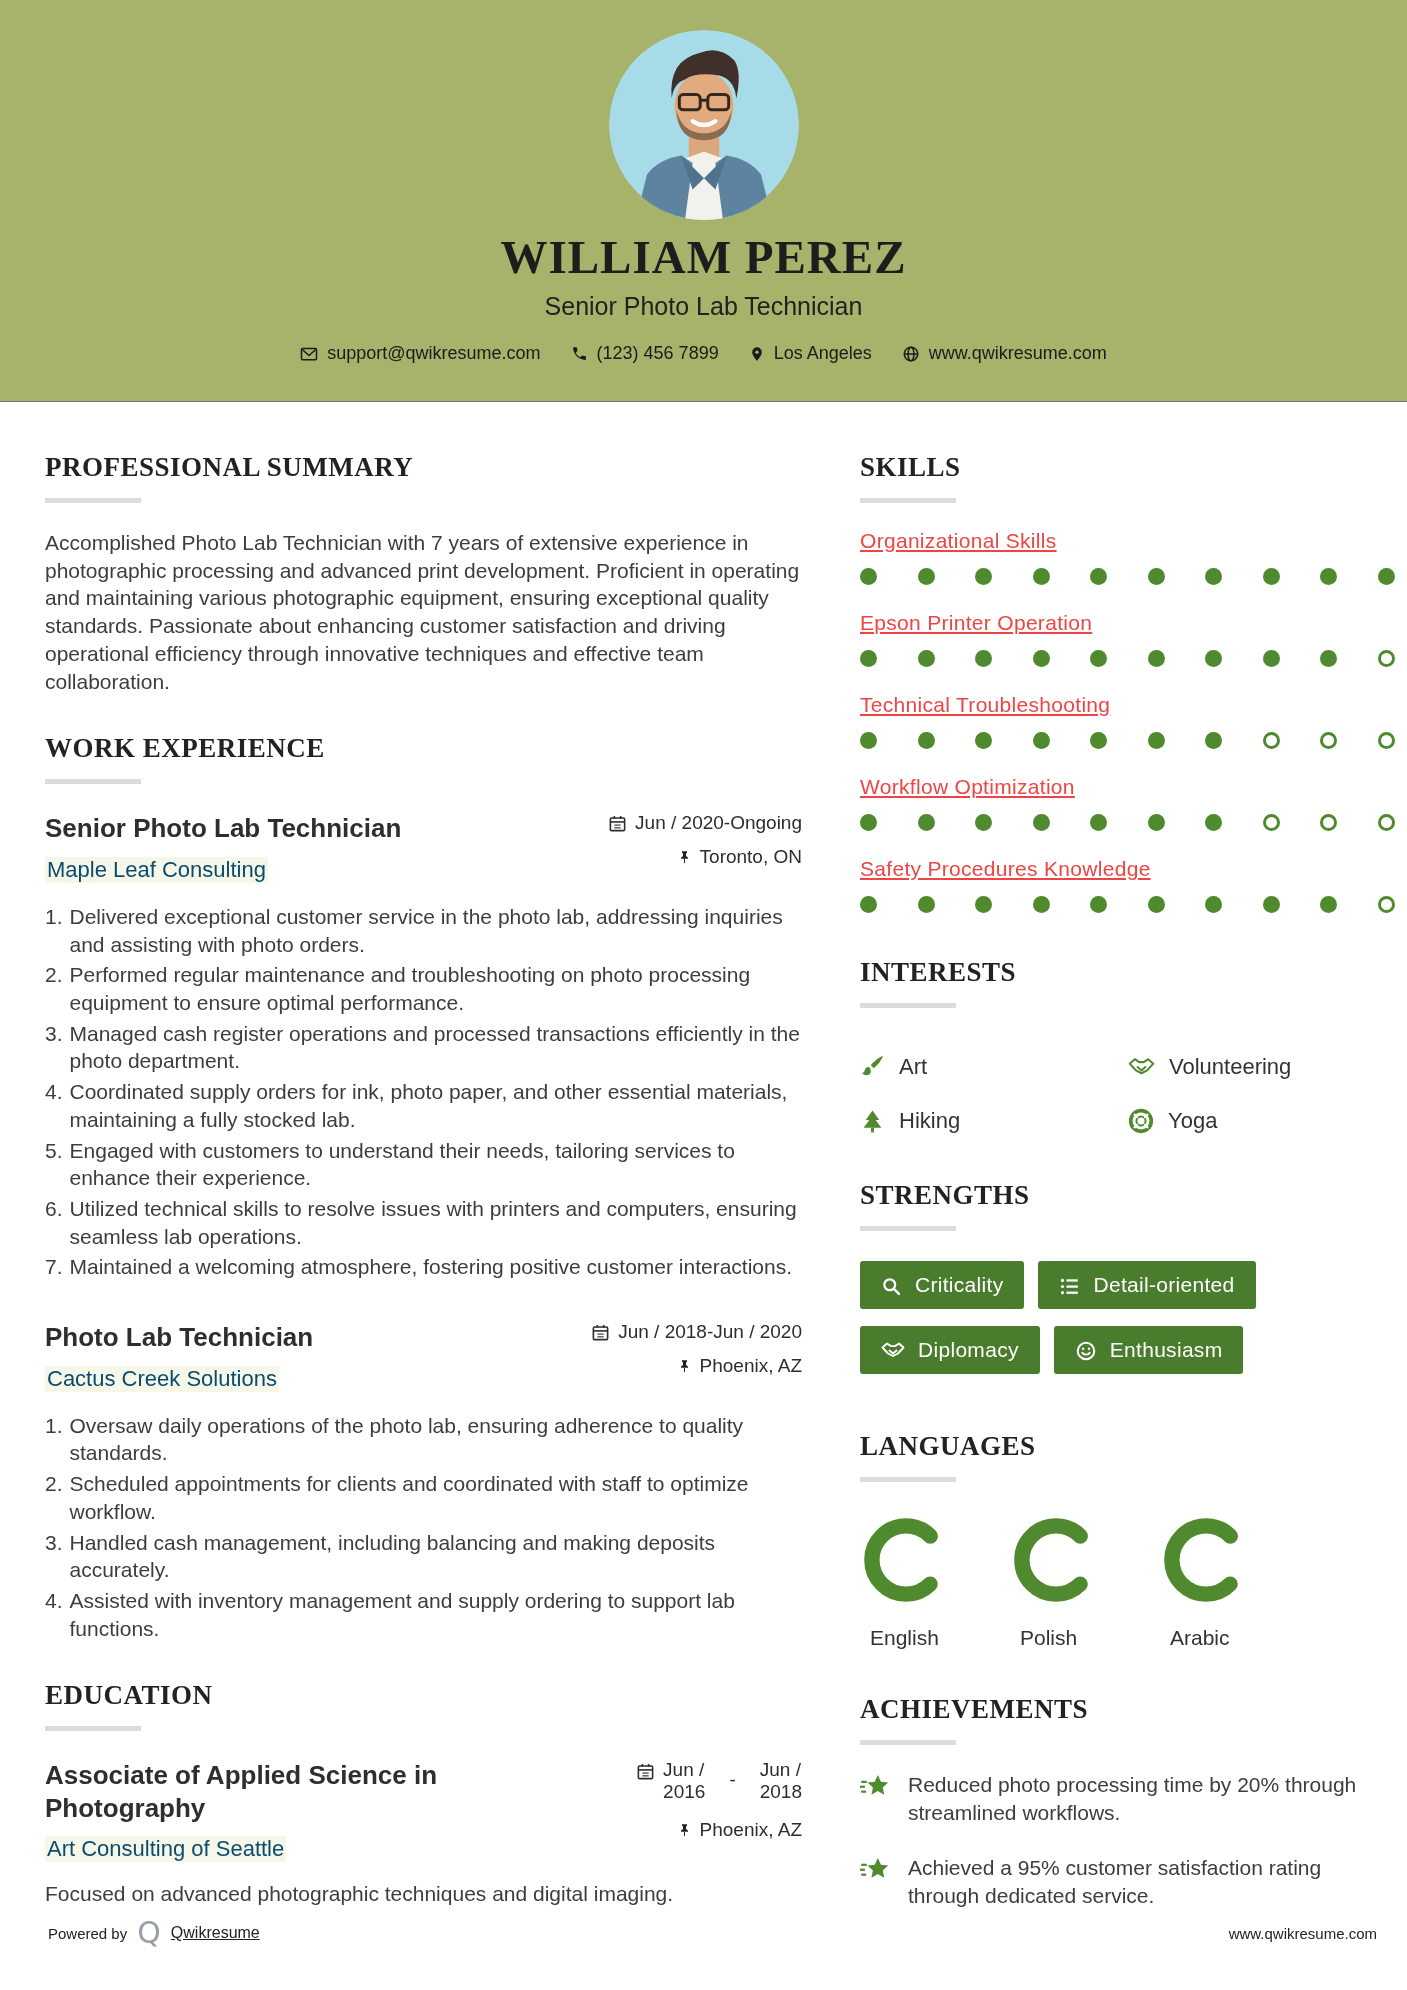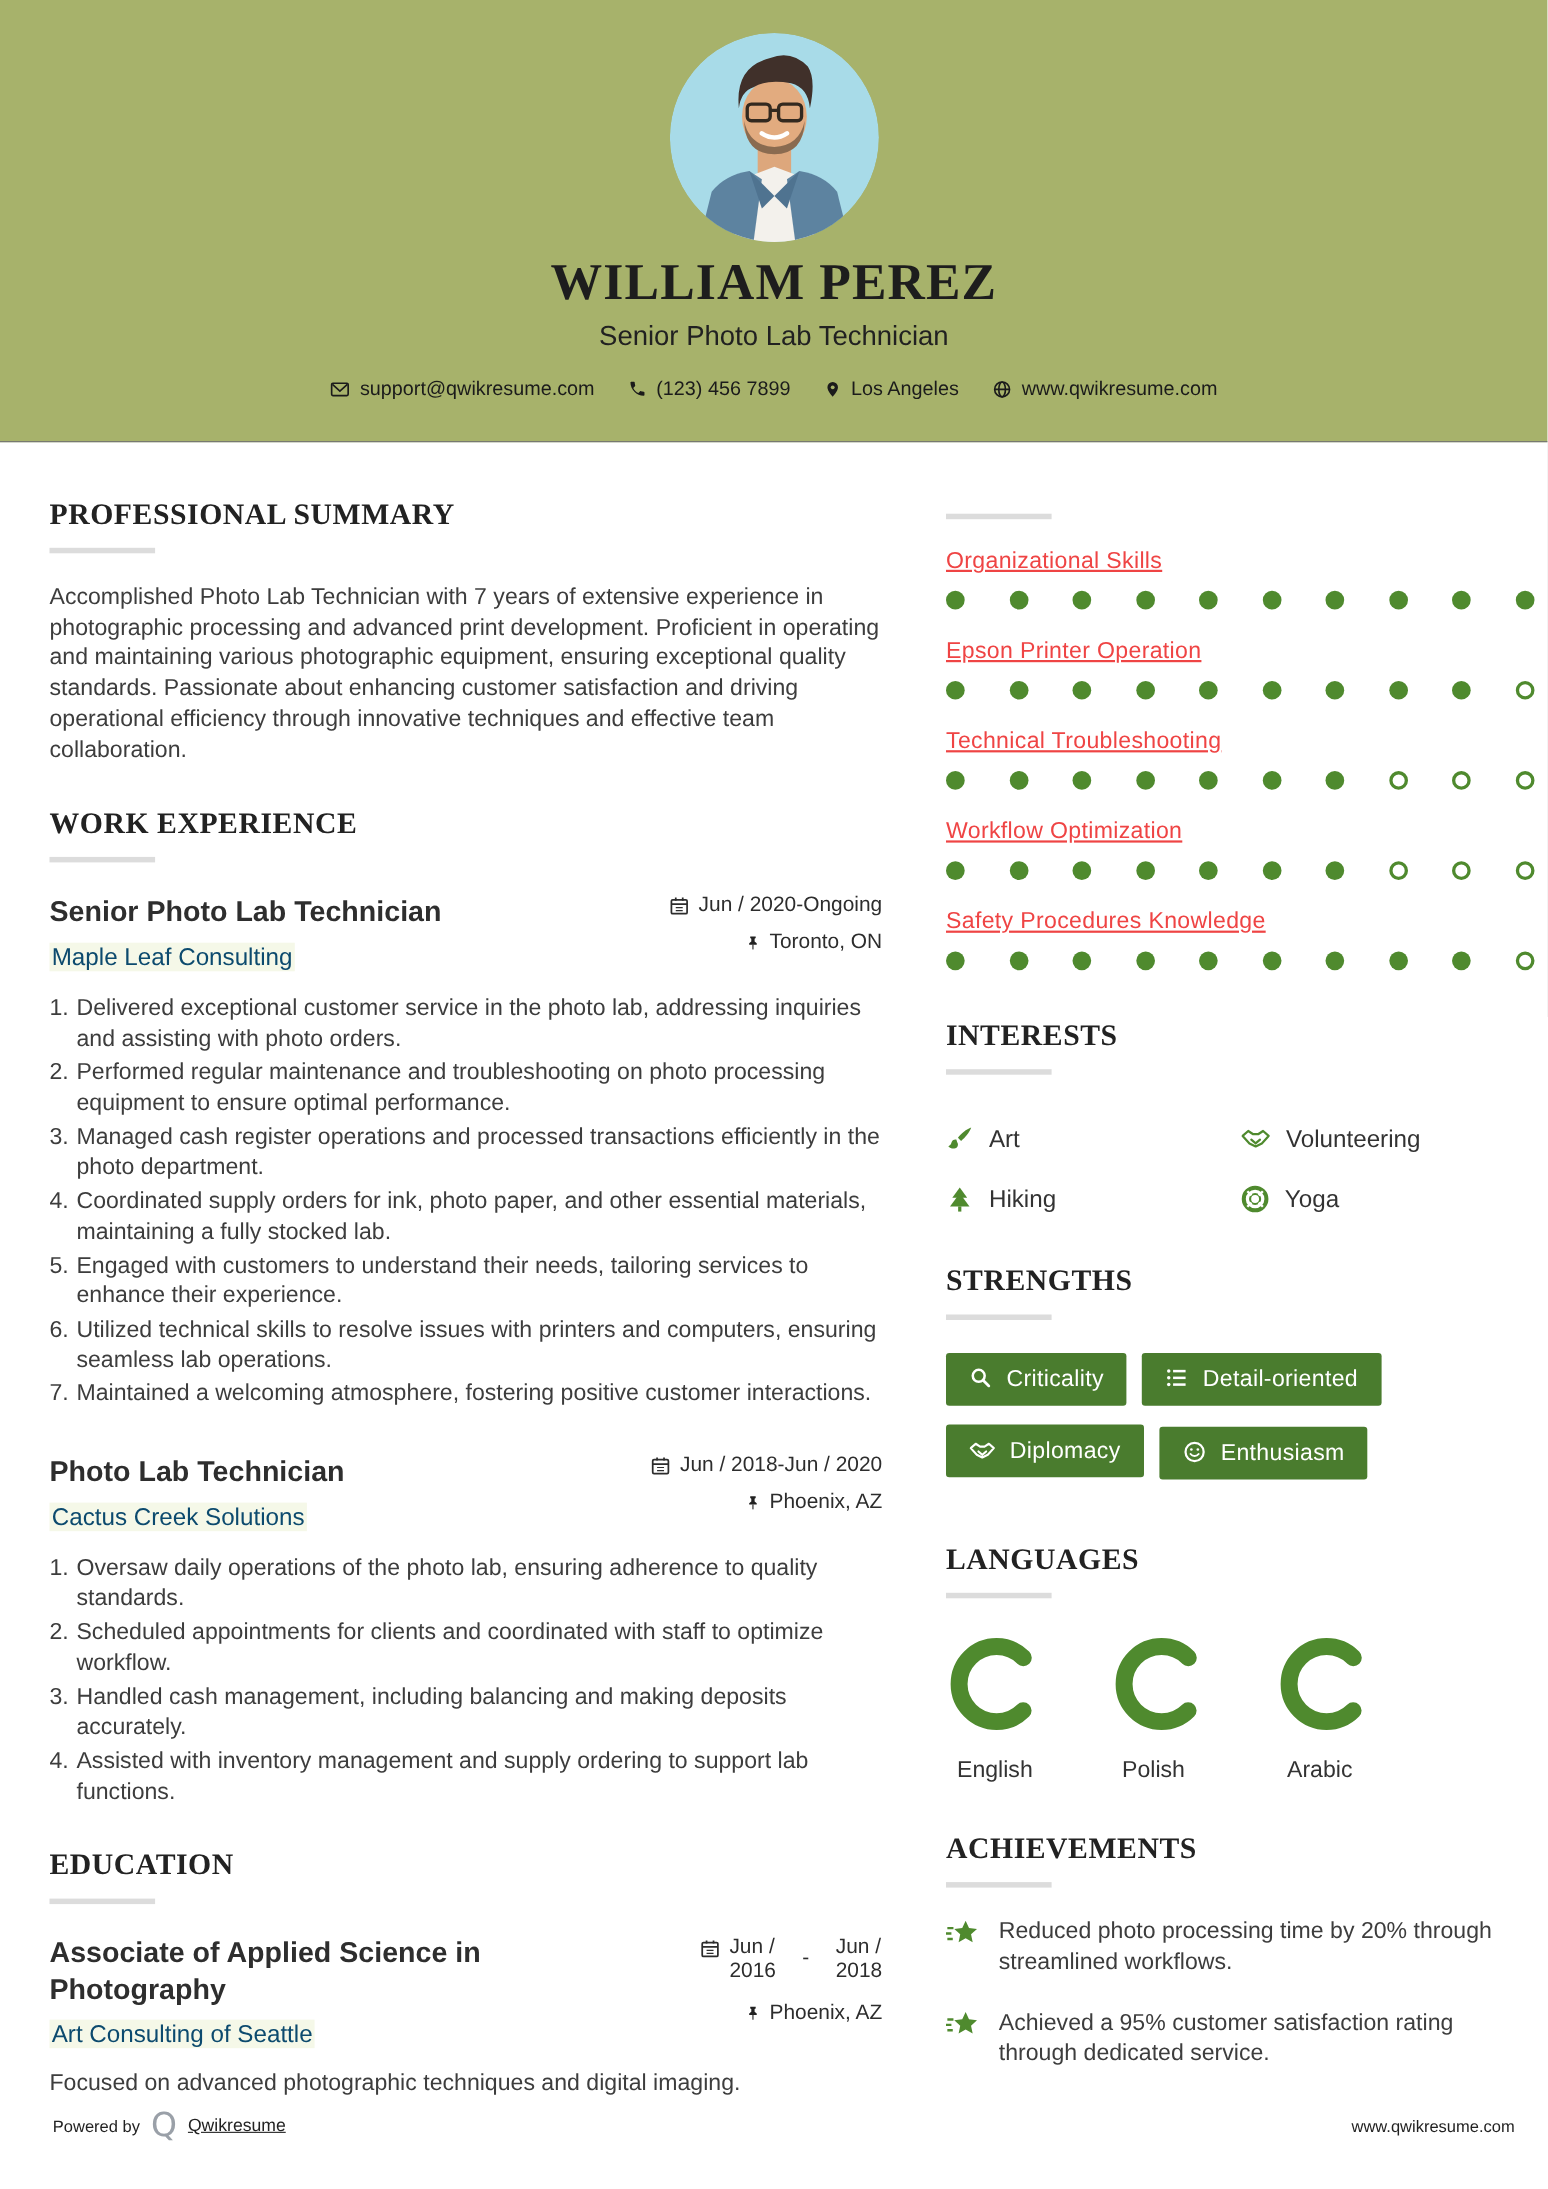--- a/index.html
+++ b/index.html
@@ -78,21 +78,21 @@
   .dot.empty { background:#fff; border:3.5px solid #4f8a2e; }
 
   .interest-grid {
     display:grid; grid-template-columns:268px auto; row-gap:28px; margin-top:45px;
   }
   .interest { display:flex; align-items:center; gap:14px; font-size:22px; color:#333; }
   .interest svg { display:block; }
 
   .chips { margin-top:30px; }
   .chip {
-    display:inline-flex; align-items:flex-start; gap:13px; background:#4a7c2e;
+    display:inline-flex; align-items:flex-end; gap:13px; background:#4a7c2e;
     color:#fff; font-size:21px; font-weight:500; letter-spacing:0.3px;
     padding:12px 21px; border-radius:3px; margin:0 14px 17px 0; border:none;
   }
 
   .langs { display:flex; margin-top:34px; }
   .lang { width:150px; text-align:left; }
   .lang svg { display:block; margin-left:2px; }
   .lang-label { font-size:21px; color:#333; margin-top:22px; margin-left:10px; }
 
   .ach { display:flex; gap:16px; margin-top:26px; font-size:21px; line-height:1.35; color:#3d3d3d; }
@@ -333,20 +333,21 @@
             </div>
           </div>
           <p class="edu-desc">Focused on advanced photographic techniques and digital imaging.</p>
         </div>
       </section>
     </div>
 
     <div class="col-right">
 
       <section>
+        <h2 class="sec">SKILLS</h2>
         <div class="rule"></div>
         <div class="skill">
           <div class="skill-name">Organizational Skills</div>
           <div class="dots">
               <span class="dot"></span>
               <span class="dot"></span>
               <span class="dot"></span>
               <span class="dot"></span>
               <span class="dot"></span>
               <span class="dot"></span>

